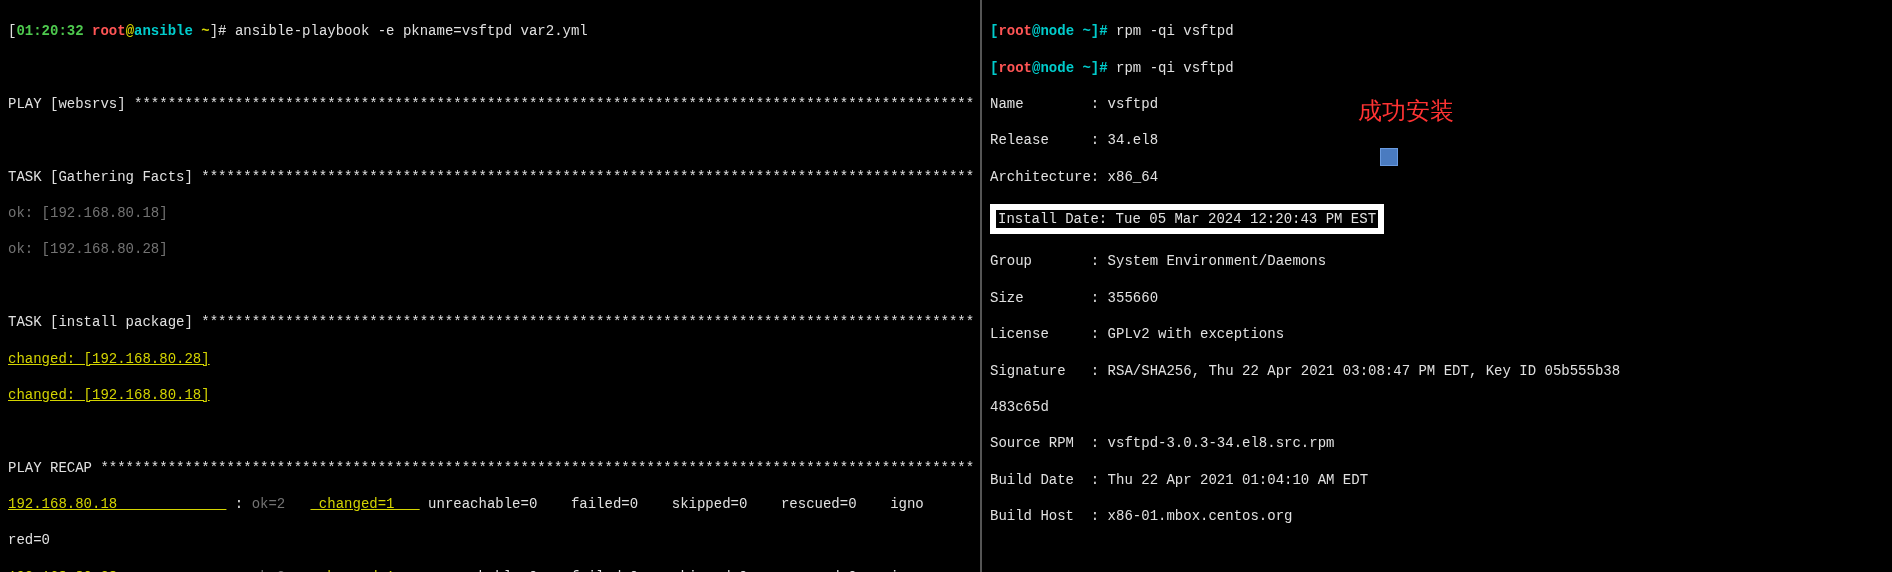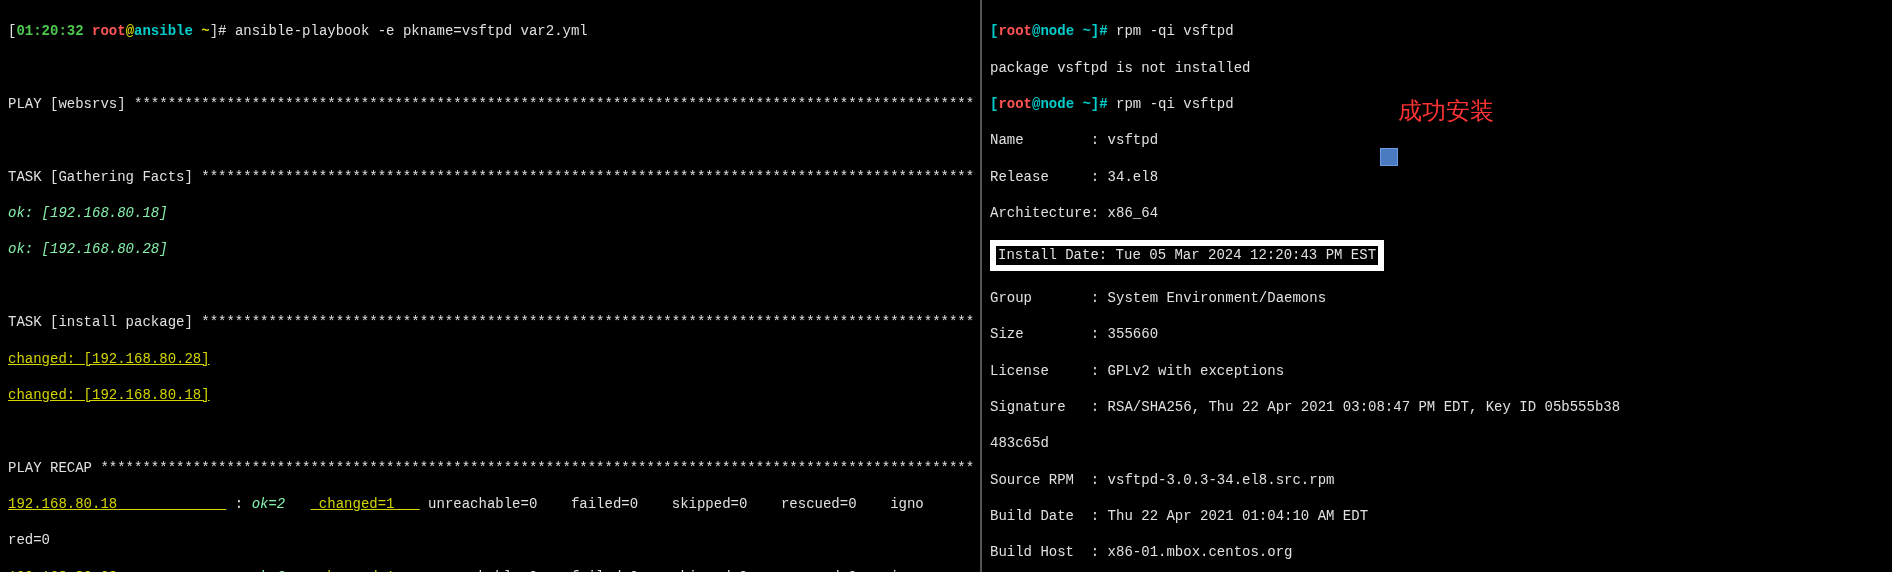--- a/index.html
+++ b/index.html
@@ -26,21 +26,21 @@
   }
   .term-right {
     width: 770px;
     position: relative;
   }
   .green { color: #4ec94e; }
   .red { color: #ff5555; }
   .yellow { color: #d4d400; }
   .white { color: #e0e0e0; }
   .cyan { color: #00cccc; }
-  .ok-green { color: #86efac; font-style: italic; }
+  .ok-green { color: #737373; }
   .changed { color: #d4d400; text-decoration: underline; }
   .bold { font-weight: bold; }
   .highlight-box {
     border: 6px solid #ffffff;
     display: inline-block;
     padding: 0 2px;
   }
   .red-anno {
     position: absolute;
     color: #ff3333;
@@ -77,21 +77,20 @@
 <span class="line"><span class="changed">192.168.80.18             </span><span class="white"> : </span><span class="ok-green">ok=2   </span><span class="changed"> changed=1   </span><span class="white"> unreachable=0    failed=0    skipped=0    rescued=0    igno</span></span>
 <span class="line white">red=0</span>
 <span class="line"><span class="changed">192.168.80.28             </span><span class="white"> : </span><span class="ok-green">ok=2   </span><span class="changed"> changed=1   </span><span class="white"> unreachable=0    failed=0    skipped=0    rescued=0    igno</span></span>
 
 <br>
 
 </div>
 
 <div class="terminal term-right">
 <span class="line"><span class="cyan bold">[</span><span class="red bold">root</span><span class="cyan bold">@</span><span class="cyan bold">node</span><span class="cyan bold"> ~</span><span class="cyan bold">]#</span><span class="white"> rpm -qi vsftpd</span></span>
-<span class="line white">package vsftpd is not installed</span>
 <span class="line"><span class="cyan bold">[</span><span class="red bold">root</span><span class="cyan bold">@</span><span class="cyan bold">node</span><span class="cyan bold"> ~</span><span class="cyan bold">]#</span><span class="white"> rpm -qi vsftpd</span></span>
 <span class="line white">Name        : vsftpd</span>
 <span class="line white">Release     : 34.el8</span>
 <span class="line white">Architecture: x86_64</span>
 <span class="line"><span class="highlight-box white">Install Date: Tue 05 Mar 2024 12:20:43 PM EST</span></span>
 <span class="line white">Group       : System Environment/Daemons</span>
 <span class="line white">Size        : 355660</span>
 <span class="line white">License     : GPLv2 with exceptions</span>
 <span class="line white">Signature   : RSA/SHA256, Thu 22 Apr 2021 03:08:47 PM EDT, Key ID 05b555b38</span>
 <span class="line white">483c65d</span>
@@ -101,15 +100,15 @@
 
 
 
 
 
 
 
 
 
 
-<div class="red-anno" style="top:95px; left:376px;margin-left:40px;">成功安装</div>
+<div class="red-anno" style="top:95px; left:376px;">成功安装</div>
 <div class="selected-icon" style="top:148px; left:398px;"></div>
 </div>
 
 </body></html>

